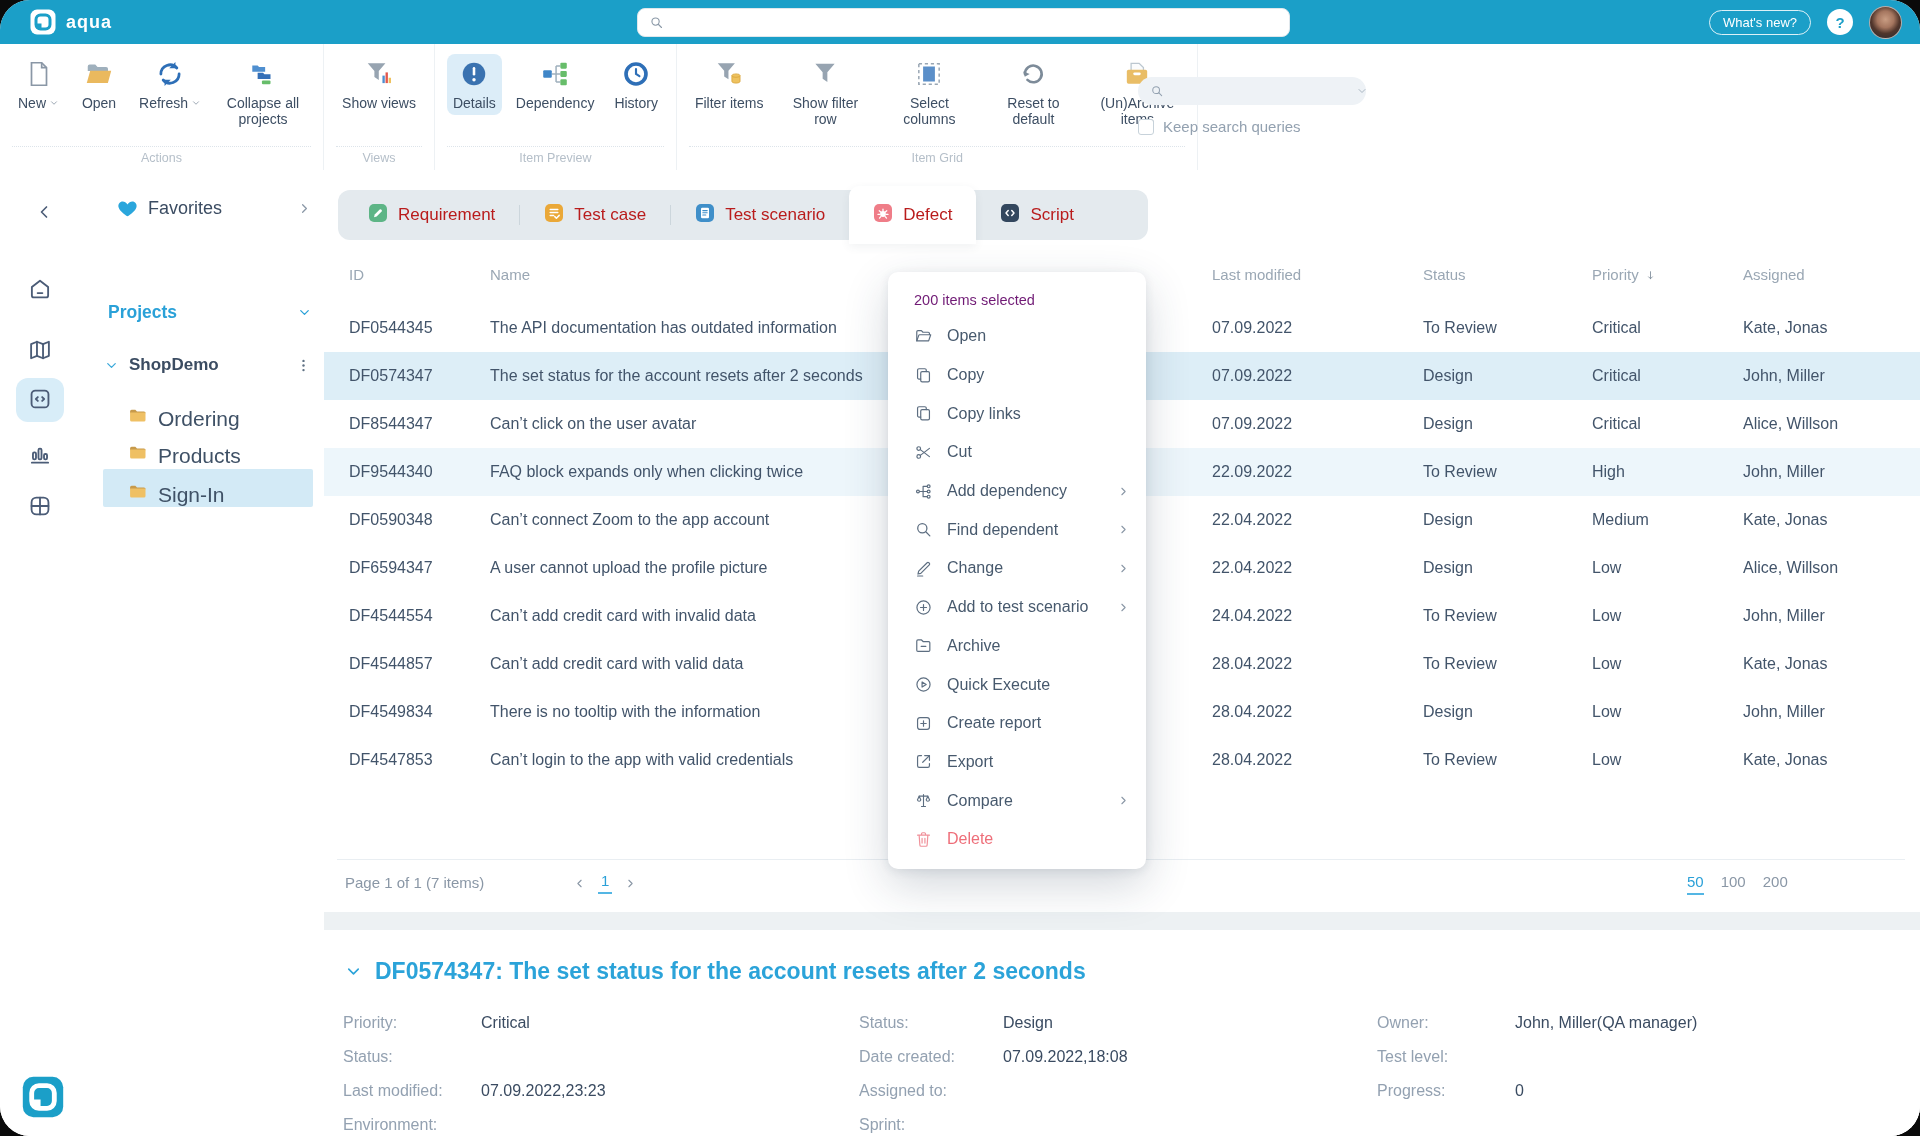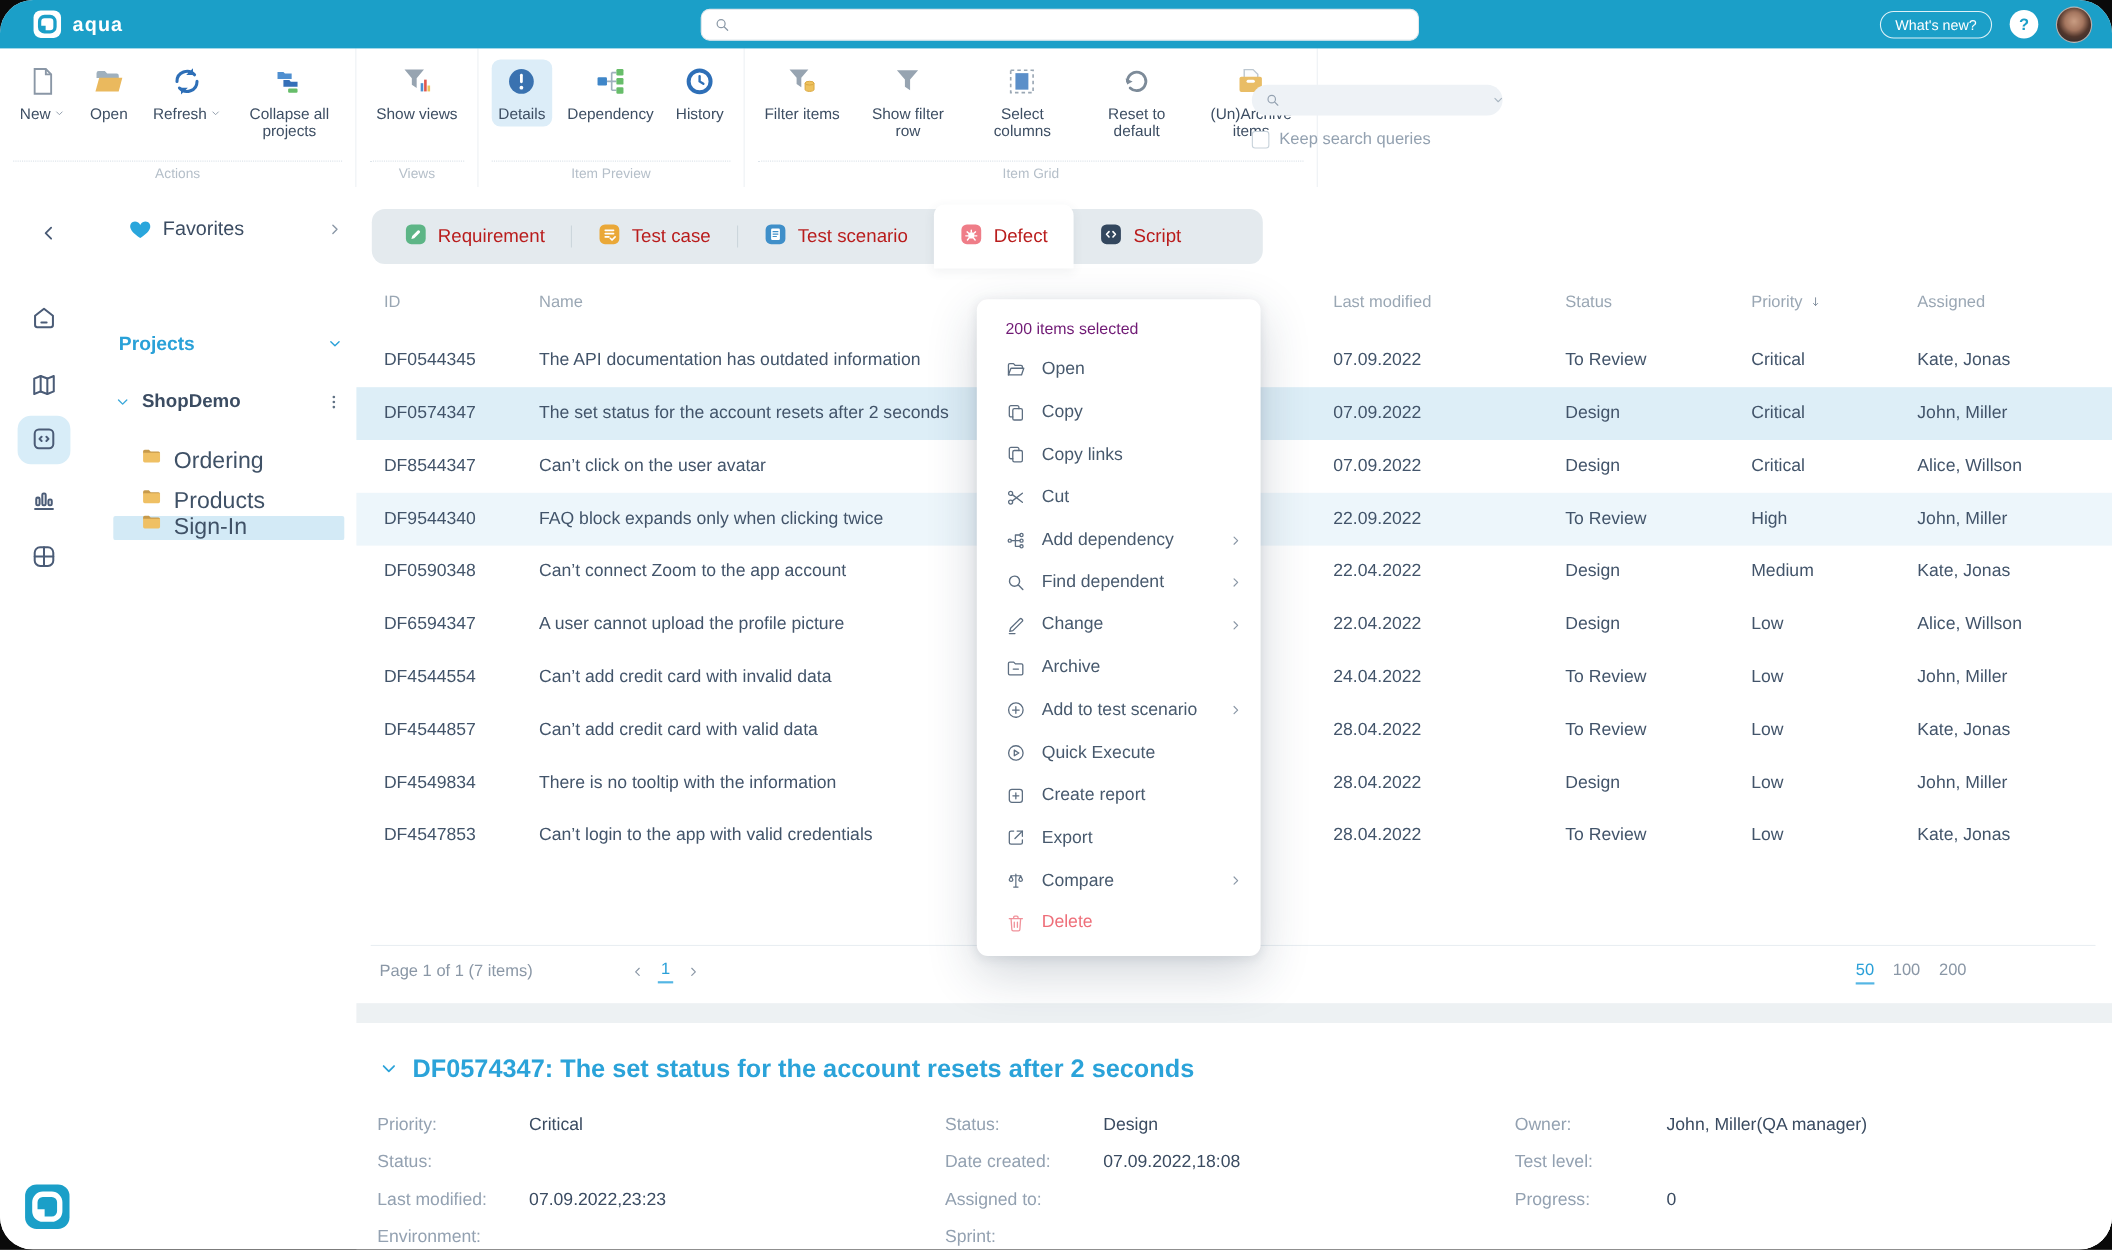--- a/index.html
+++ b/index.html
@@ -60,21 +60,21 @@
   .proj-row { position:absolute; top:128px; left:32px; right:12px; height:28px; display:flex; align-items:center; cursor:pointer; }
   .proj-label { font-size:17.5px; font-weight:700; color:#2aa1d8; }
   .proj-chev { margin-left:auto; width:15px; height:15px; color:#2aa1d8; } .proj-chev svg{width:15px;height:15px;display:block;}
   .tree-proj { position:absolute; top:180px; left:28px; right:12px; height:30px; display:flex; align-items:center; cursor:pointer; }
   .tp-chev { width:15px; height:15px; color:#3aa8da; } .tp-chev svg{width:15px;height:15px;display:block;}
   .tp-name { margin-left:10px; font-size:17px; font-weight:600; color:#3b4c62; }
   .tp-kebab { margin-left:auto; width:17px; height:17px; color:#5f7184; } .tp-kebab svg{width:17px;height:17px;display:block;}
   #tree-folders { position:absolute; top:224px; left:0; right:0; }
   .tf-row { height:37px; display:flex; align-items:flex-end; gap:10px; padding-left:52px; font-size:21px; color:#3f5166; cursor:pointer; }
   .tf-row svg { width:20px; height:20px; flex:none; }
-  .tf-row.sel { height:22px; margin:1px 11px 0 27px; padding-left:25px; background:#d3eaf6; border-radius:2px; }
+  .tf-row.sel { height:38px; margin:1px 11px 0 27px; padding-left:25px; background:#d3eaf6; border-radius:2px; }
 
   
   .main { position:absolute; left:324px; top:170px; right:0; bottom:0; background:#fff; }
   .tabstrip { position:absolute; left:14px; top:20px; width:810px; height:50px; background:#e4eaee; border-radius:12px; display:flex; padding-left:6px; }
   .tab { display:flex; align-items:center; gap:10px; padding:0 24px; font-size:17px; color:#b91c1c; height:100%; cursor:pointer; }
   .tab svg { width:20px; height:20px; }
   .tab.active { background:#fff; border-radius:10px 10px 0 0; margin-top:-4px; height:58px; box-shadow:0 3px 10px rgba(50,70,90,.07); }
   .tsep { width:1px; height:20px; background:#ccd6dc; align-self:center; }
 
   .thead, .trow { display:grid; grid-template-columns:141px 722px 211px 169px 151px 1fr; align-items:center; padding-left:25px; }
@@ -813,44 +813,44 @@
               <g fill="none" stroke="currentColor" stroke-linecap="round" stroke-linejoin="round" stroke-width="2">
                 <path d="M9 6l6 6-6 6"></path>
               </g>
             </svg>
           </span>
         </div>
         <div class="cm-item">
           <span class="cm-ic">
             <svg viewBox="0 0 24 24" xmlns="http://www.w3.org/2000/svg">
               <g fill="none" stroke="currentColor" stroke-linecap="round" stroke-linejoin="round" stroke-width="1.5">
+                <circle cx="12" cy="12" r="8.3"></circle>
+                <path d="M12 8.2v7.6M8.2 12h7.6"></path>
+              </g>
+            </svg>
+          </span>
+          <span class="cm-label">Add to test scenario</span>
+          <span class="cm-sub">
+            <svg viewBox="0 0 24 24" xmlns="http://www.w3.org/2000/svg">
+              <g fill="none" stroke="currentColor" stroke-linecap="round" stroke-linejoin="round" stroke-width="2">
+                <path d="M9 6l6 6-6 6"></path>
+              </g>
+            </svg>
+          </span>
+        </div>
+        <div class="cm-item">
+          <span class="cm-ic">
+            <svg viewBox="0 0 24 24" xmlns="http://www.w3.org/2000/svg">
+              <g fill="none" stroke="currentColor" stroke-linecap="round" stroke-linejoin="round" stroke-width="1.5">
                 <path d="M3.5 18V6.5A1.5 1.5 0 0 1 5 5h4.5l2 2h7A1.5 1.5 0 0 1 20 8.5V18a1.5 1.5 0 0 1-1.5 1.5H5A1.5 1.5 0 0 1 3.5 18z"></path>
                 <path d="M9 13h6"></path>
               </g>
             </svg>
           </span>
           <span class="cm-label">Archive</span>
-        </div>
-        <div class="cm-item">
-          <span class="cm-ic">
-            <svg viewBox="0 0 24 24" xmlns="http://www.w3.org/2000/svg">
-              <g fill="none" stroke="currentColor" stroke-linecap="round" stroke-linejoin="round" stroke-width="1.5">
-                <circle cx="12" cy="12" r="8.3"></circle>
-                <path d="M12 8.2v7.6M8.2 12h7.6"></path>
-              </g>
-            </svg>
-          </span>
-          <span class="cm-label">Add to test scenario</span>
-          <span class="cm-sub">
-            <svg viewBox="0 0 24 24" xmlns="http://www.w3.org/2000/svg">
-              <g fill="none" stroke="currentColor" stroke-linecap="round" stroke-linejoin="round" stroke-width="2">
-                <path d="M9 6l6 6-6 6"></path>
-              </g>
-            </svg>
-          </span>
         </div>
         <div class="cm-item">
           <span class="cm-ic">
             <svg viewBox="0 0 24 24" xmlns="http://www.w3.org/2000/svg">
               <g fill="none" stroke="currentColor" stroke-linecap="round" stroke-linejoin="round" stroke-width="1.5">
                 <circle cx="12" cy="12" r="8.3"></circle>
                 <path d="M10.2 8.8v6.4l5.2-3.2z"></path>
               </g>
             </svg>
           </span>

